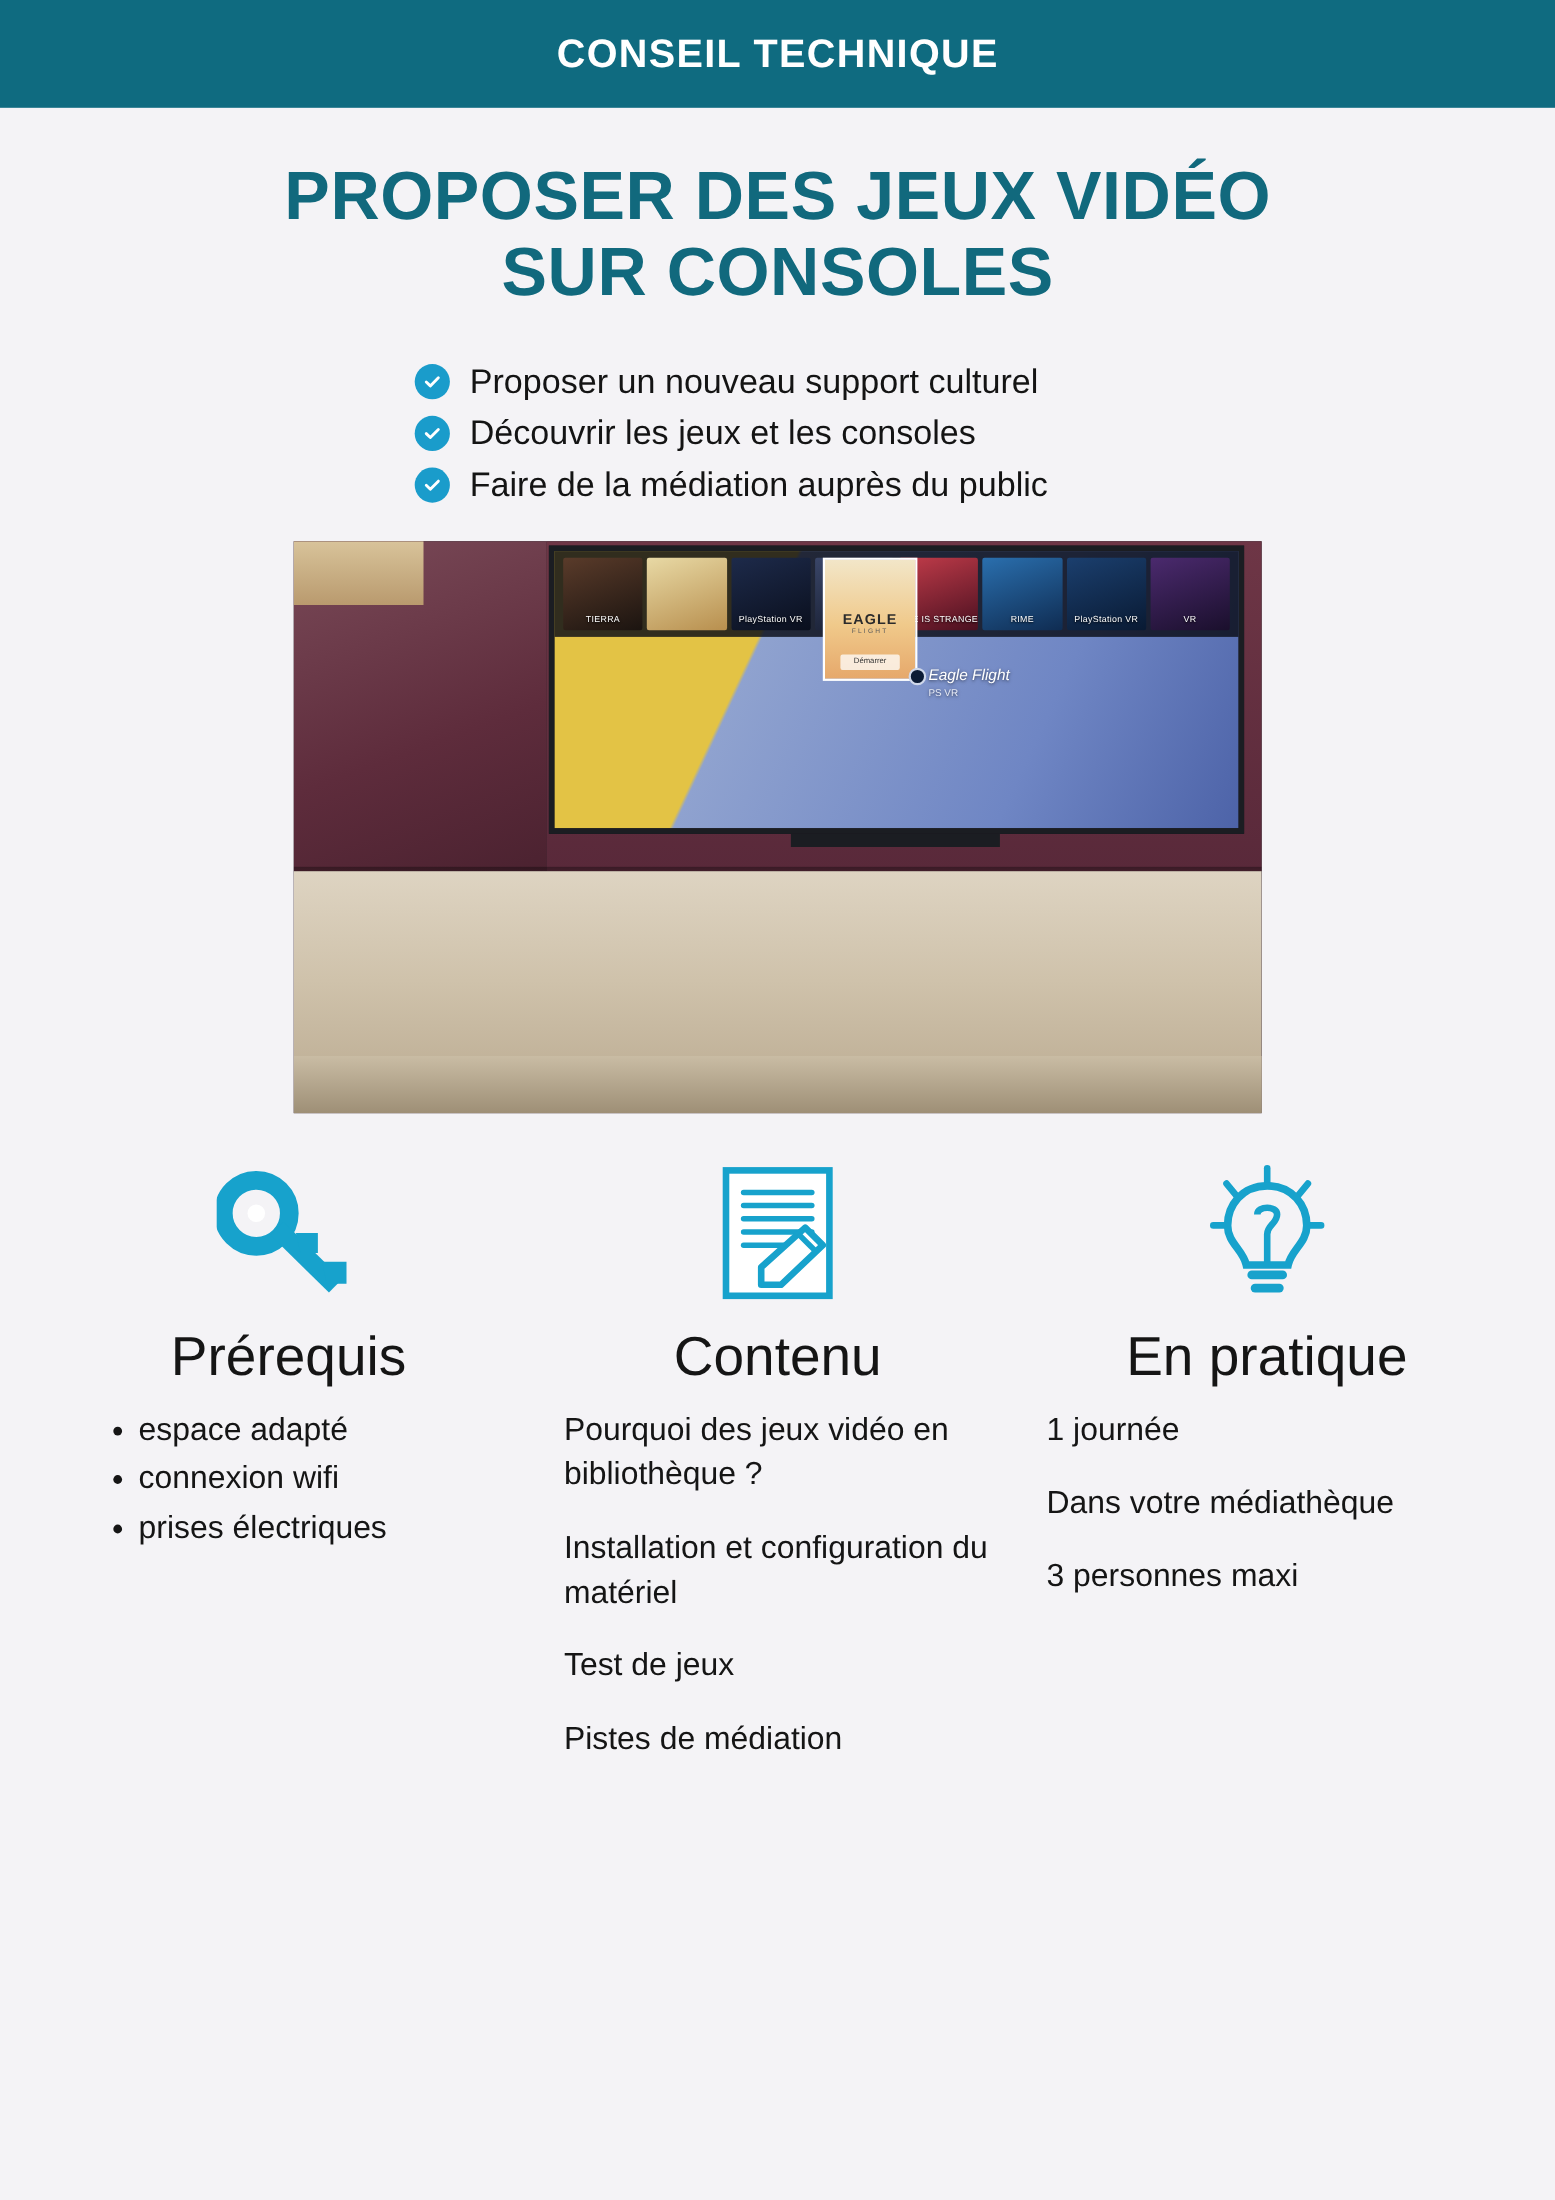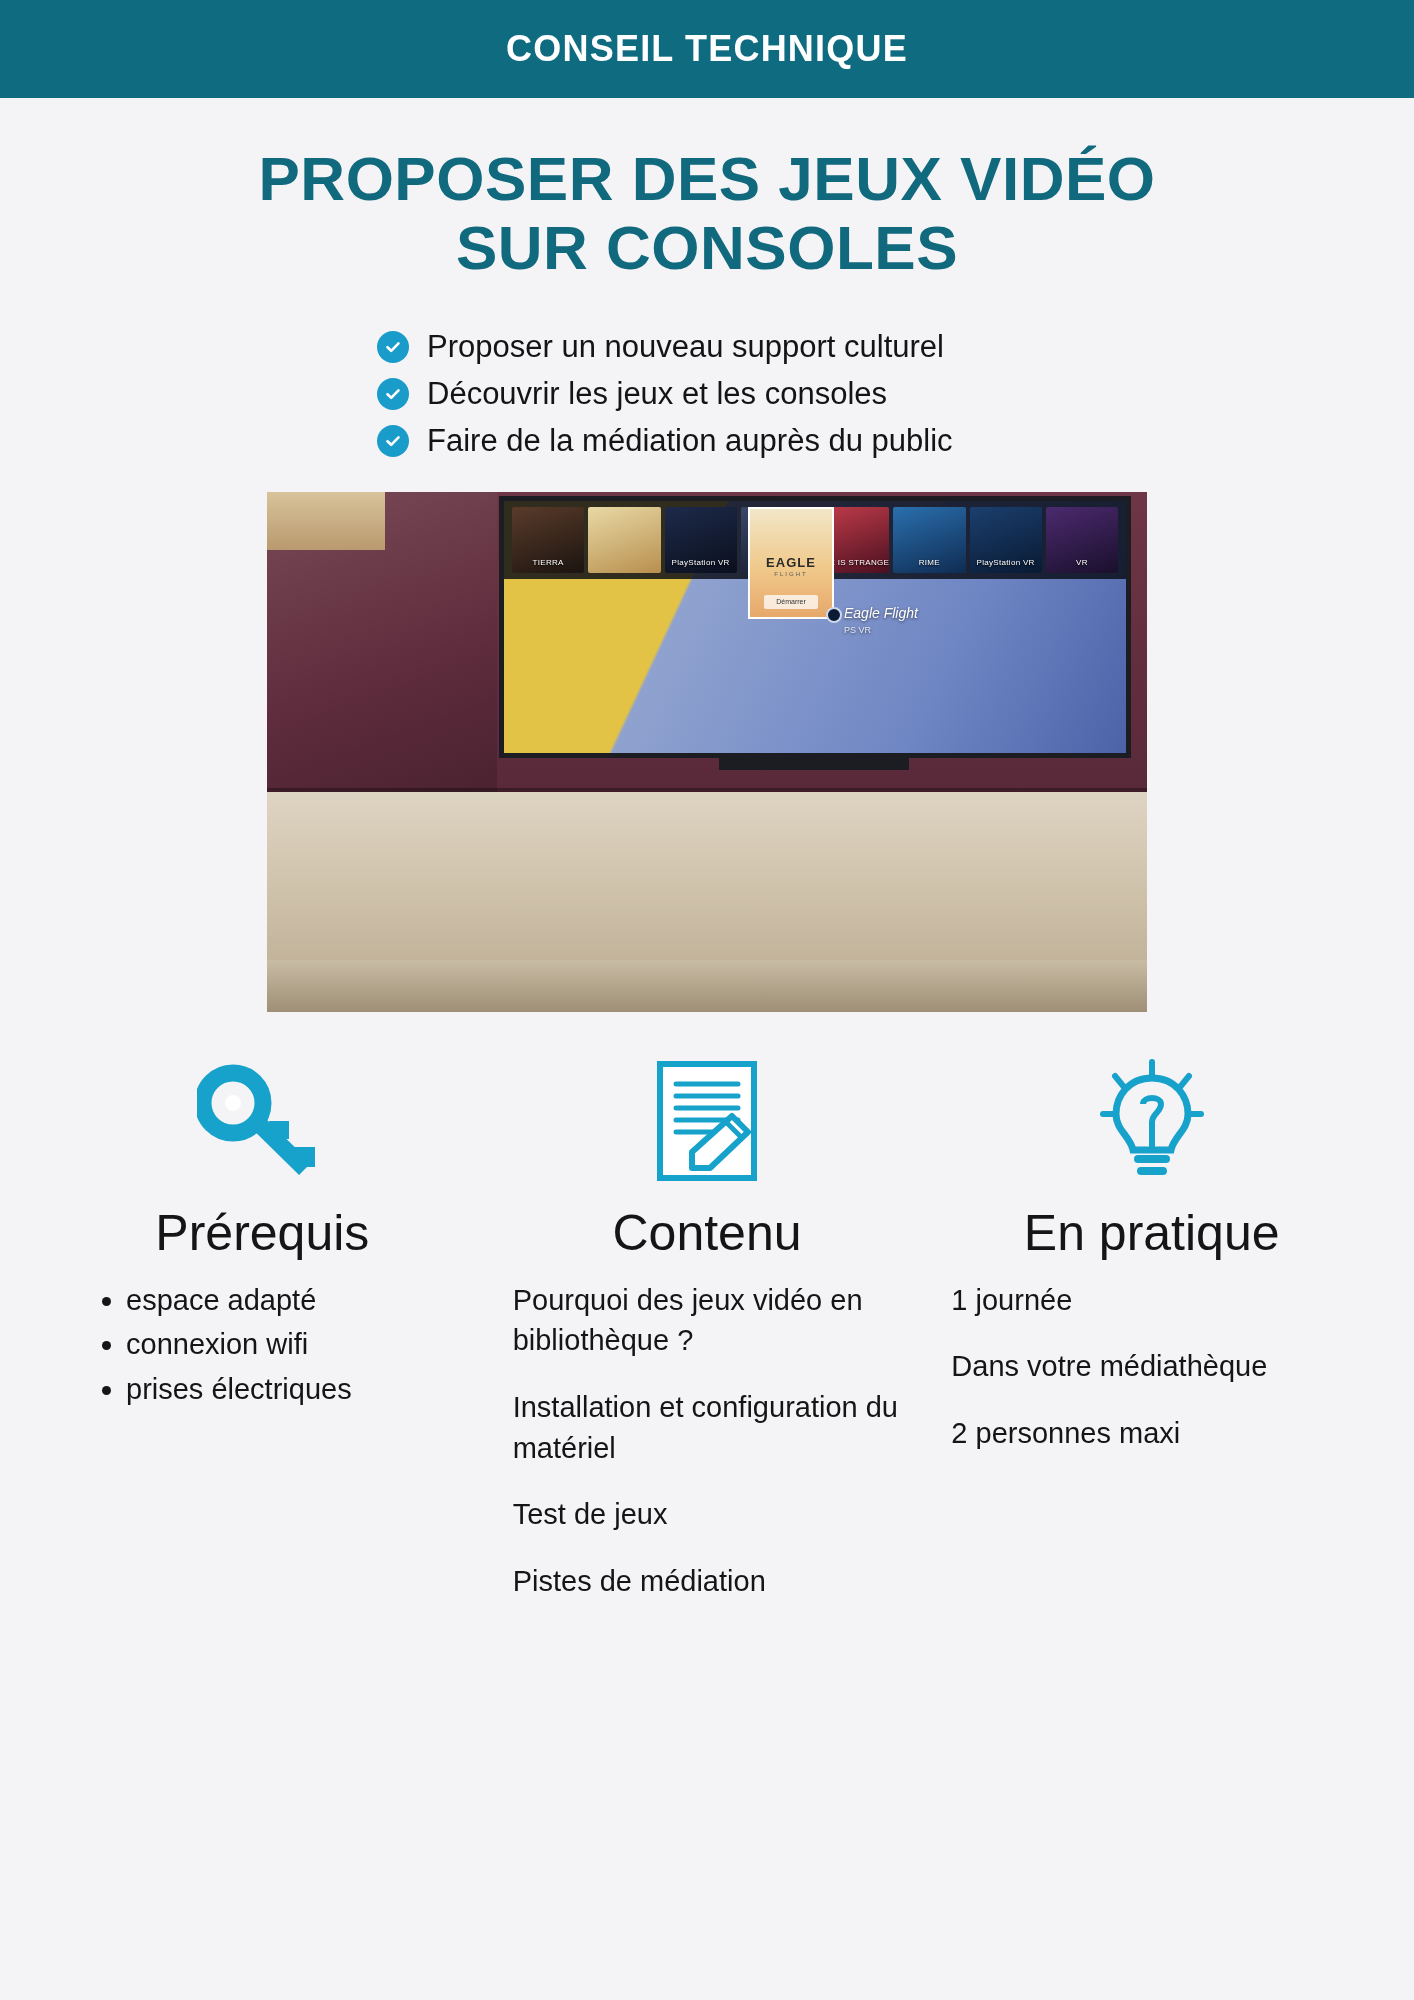--- a/index.html
+++ b/index.html
@@ -424,20 +424,20 @@
           <path d="M63 22 C40 22 27 40 27 58 C27 74 41 80 44 94 L82 94 C85 80 99 74 99 58 C99 40 86 22 63 22 Z" fill="none" stroke="#17a2cc" stroke-width="7"></path>
           <path d="M54 48 C54 40 72 40 72 48 C72 56 63 58 63 66 L63 94" fill="none" stroke="#17a2cc" stroke-width="6"></path>
           <rect x="45" y="99" width="36" height="8" rx="4" fill="#17a2cc"></rect>
           <rect x="48" y="111" width="30" height="8" rx="4" fill="#17a2cc"></rect>
         </svg>
       </div>
       <div class="col-title">En pratique</div>
       <div class="col-body">
         <p class="para">1 journée</p>
         <p class="para">Dans votre médiathèque</p>
-        <p class="para">2 personnes maxi</p>
+        <p class="para">3 personnes maxi</p>
       </div>
     </div>
 
   </div>
 
 
 </div>
 
 </body></html>

